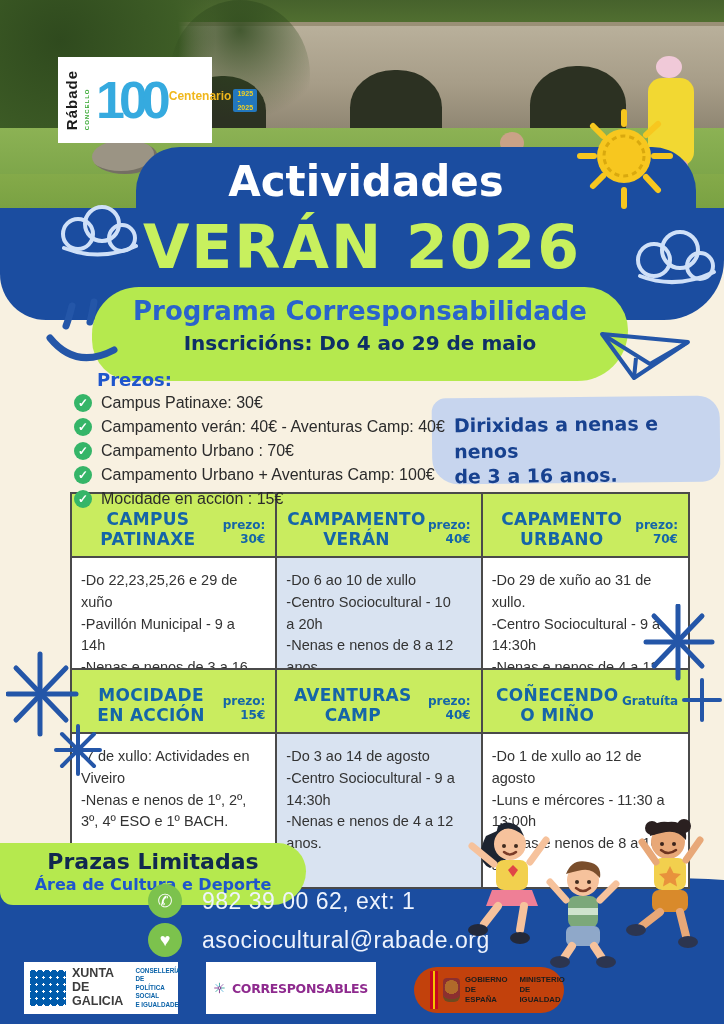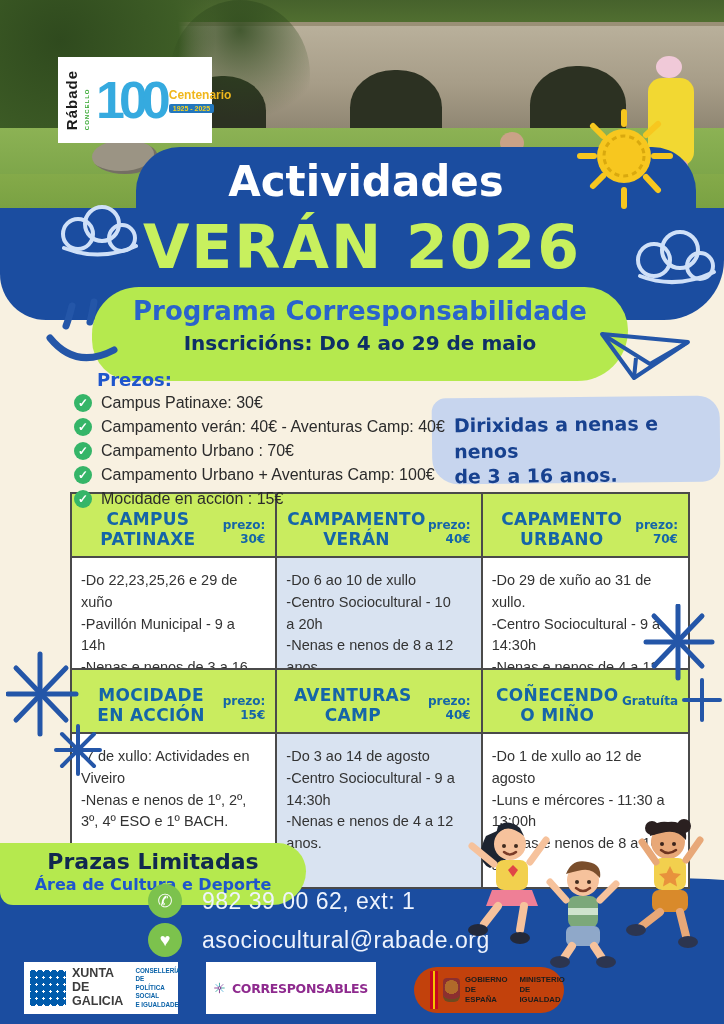--- a/index.html
+++ b/index.html
@@ -20,21 +20,21 @@
   .grassband { position:absolute; left:0; top:128px; width:724px; height:46px; background:linear-gradient(180deg,#8cb254,#7ea64a); }
   .rock { position:absolute; background:#9b9484; border-radius:50%; box-shadow:inset -4px -3px 0 rgba(0,0,0,.25); }
   .p-kid { position:absolute; border-radius:12px 12px 4px 4px; }
   .p-cap { position:absolute; border-radius:50%; }
 
   
   .rabade { position:absolute; left:58px; top:57px; width:154px; height:86px; background:#fff; display:flex; align-items:center; padding:4px 6px; z-index:5; }
   .rabade-vert { writing-mode:vertical-rl; transform:rotate(180deg); font-weight:bold; color:#1c1c1c; font-size:15px; letter-spacing:1px; line-height:1; }
   .rabade-vert small { font-size:6px; color:#39a935; letter-spacing:1px; }
   .rabade-100 { font-size:52px; font-weight:bold; color:#35aadf; line-height:.9; letter-spacing:-6px; margin-left:2px; }
-  .rabade-right { margin-left:4px; display:flex; flex-direction:column; gap:2px; }
+  .rabade-right { margin-left:4px; display:flex; flex-direction:row; gap:2px; }
   .rabade-cent { color:#f0b71c; font-weight:bold; font-size:12px; }
   .rabade-years { background:#2377bd; color:#f5d11f; font-size:7px; font-weight:bold; padding:1px 4px; border-radius:2px; align-self:flex-start; }
 
   
   .banner-top { position:absolute; left:136px; top:147px; width:560px; height:78px; background:#1b4da0; border-radius:44px 44px 0 0; z-index:2; }
   .banner-main { position:absolute; left:0; top:208px; width:724px; height:112px; background:#1b4da0; border-radius:0 0 60px 46px; z-index:2; }
   .title-1 { position:absolute; left:136px; top:157px; width:460px; text-align:center; color:#ffffff;
              font-family:"DejaVu Sans", sans-serif; font-size:42px; font-weight:800; z-index:3; }
   .title-2 { position:absolute; left:0; top:212px; width:724px; text-align:center; color:#c8f05e;
              font-family:"DejaVu Sans", sans-serif; font-size:60px; font-weight:800; letter-spacing:2px; z-index:3; }

